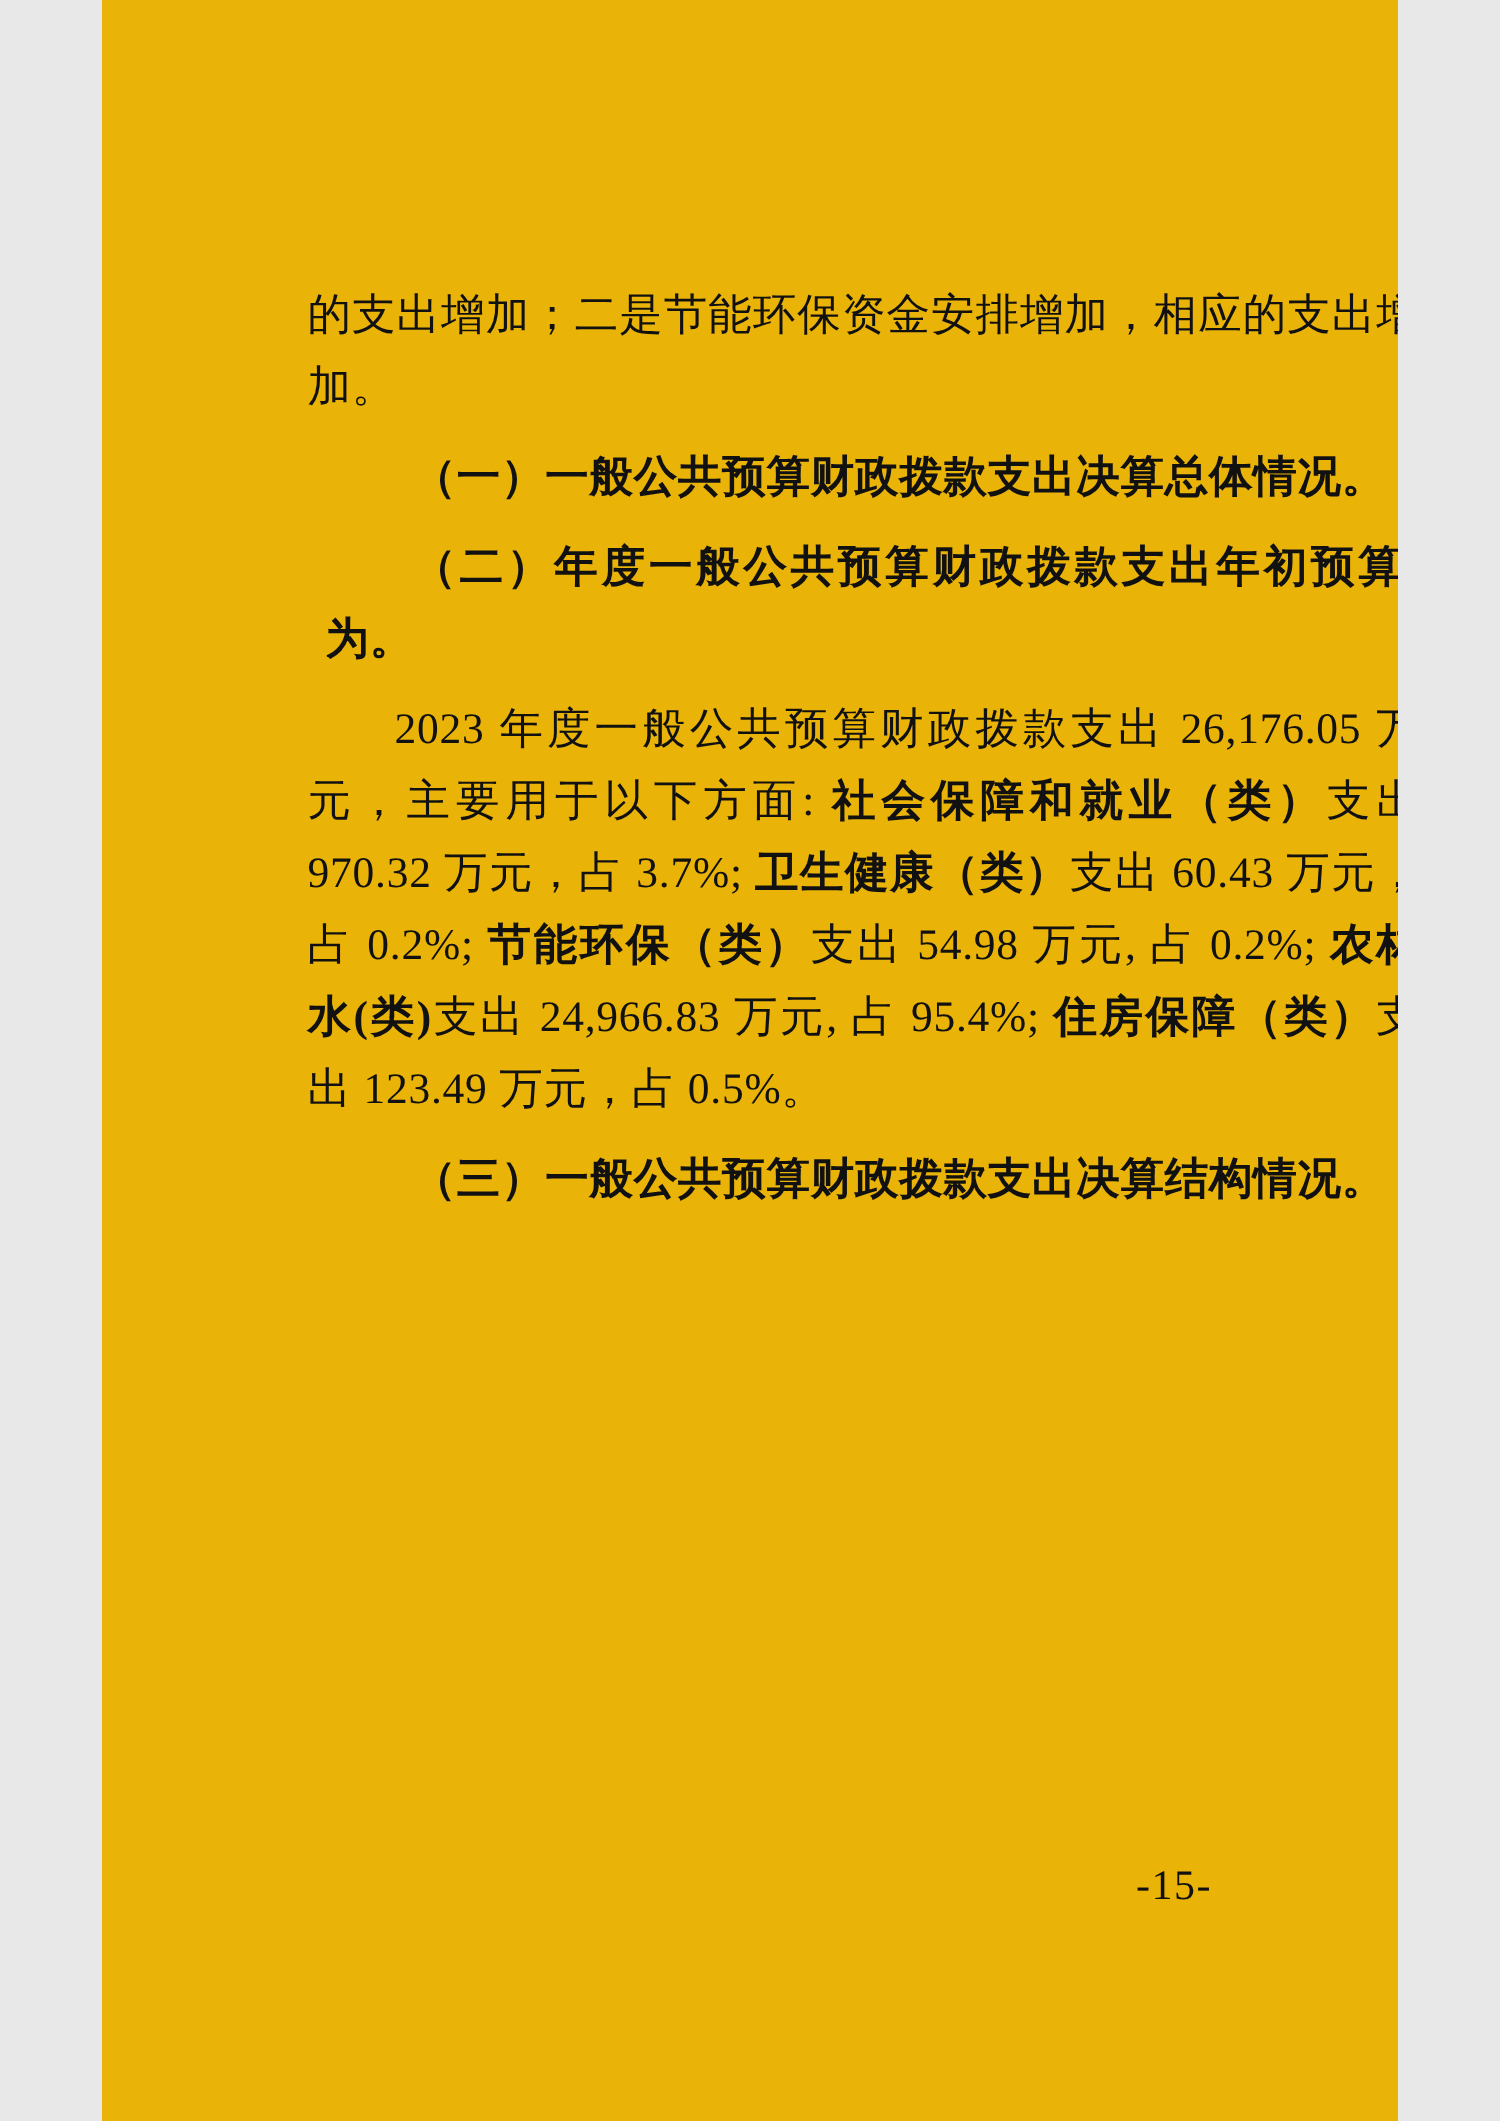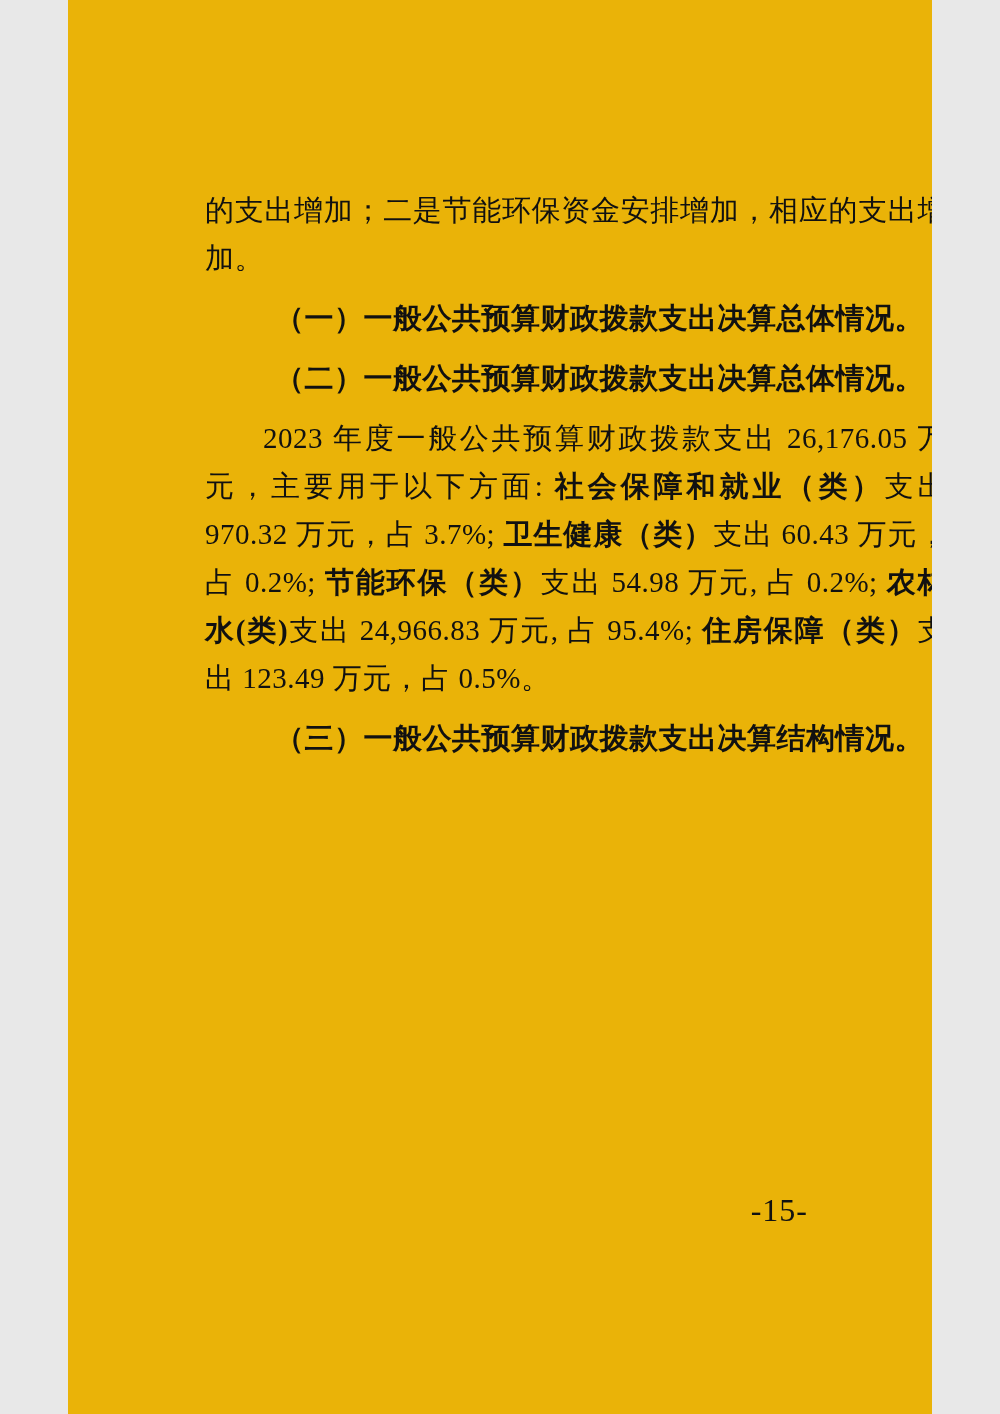--- a/index.html
+++ b/index.html
@@ -45,42 +45,42 @@
     margin: 12px;
     text-indent: 2em;
     font-weight: 700;
   }
   .seg-bold {
     font-weight: 700;
   }
   .page-number {
     position: absolute;
     right: 124px;
-    top: 1194px;
+    top: 1242px;
     color: #111111;
     font-family: "Liberation Serif", "DejaVu Serif", serif;
-    font-size: 32px;
+    font-size: 28px;
     line-height: 32px;
     letter-spacing: 1px;
     text-align: center;
   }
 </style>
 </head>
 <body>
 
 <div class="page">
   <div class="content">
 
     <p class="para no-indent">的支出增加；二是节能环保资金安排增加，相应的支出增加。</p>
 
 
     <p class="h2">（一）一般公共预算财政拨款支出决算总体情况。</p>
 
 
-    <p class="h2">（二）一般公共预算财政拨款支出决算总体情况。</p>
+    <p class="h2">（二）年度一般公共预算财政拨款支出年初预算为。</p>
 
     <p class="para">
       <span>2023 年度一般公共预算财政拨款支出 26,176.05 万元，主要用于以下方面: </span><span class="seg-bold">社会保障和就业（类）</span><span>支出 970.32 万元，占 3.7%; </span><span class="seg-bold">卫生健康（类）</span><span>支出 60.43 万元，占 0.2%; </span><span class="seg-bold">节能环保（类）</span><span>支出 54.98 万元, 占 0.2%; </span><span class="seg-bold">农林水(类)</span><span>支出 24,966.83 万元, 占 95.4%; </span><span class="seg-bold">住房保障（类）</span><span>支出 123.49 万元，占 0.5%。</span>
     </p>
 
     <p class="h2">（三）一般公共预算财政拨款支出决算结构情况。</p>
 
 
   </div>
 

